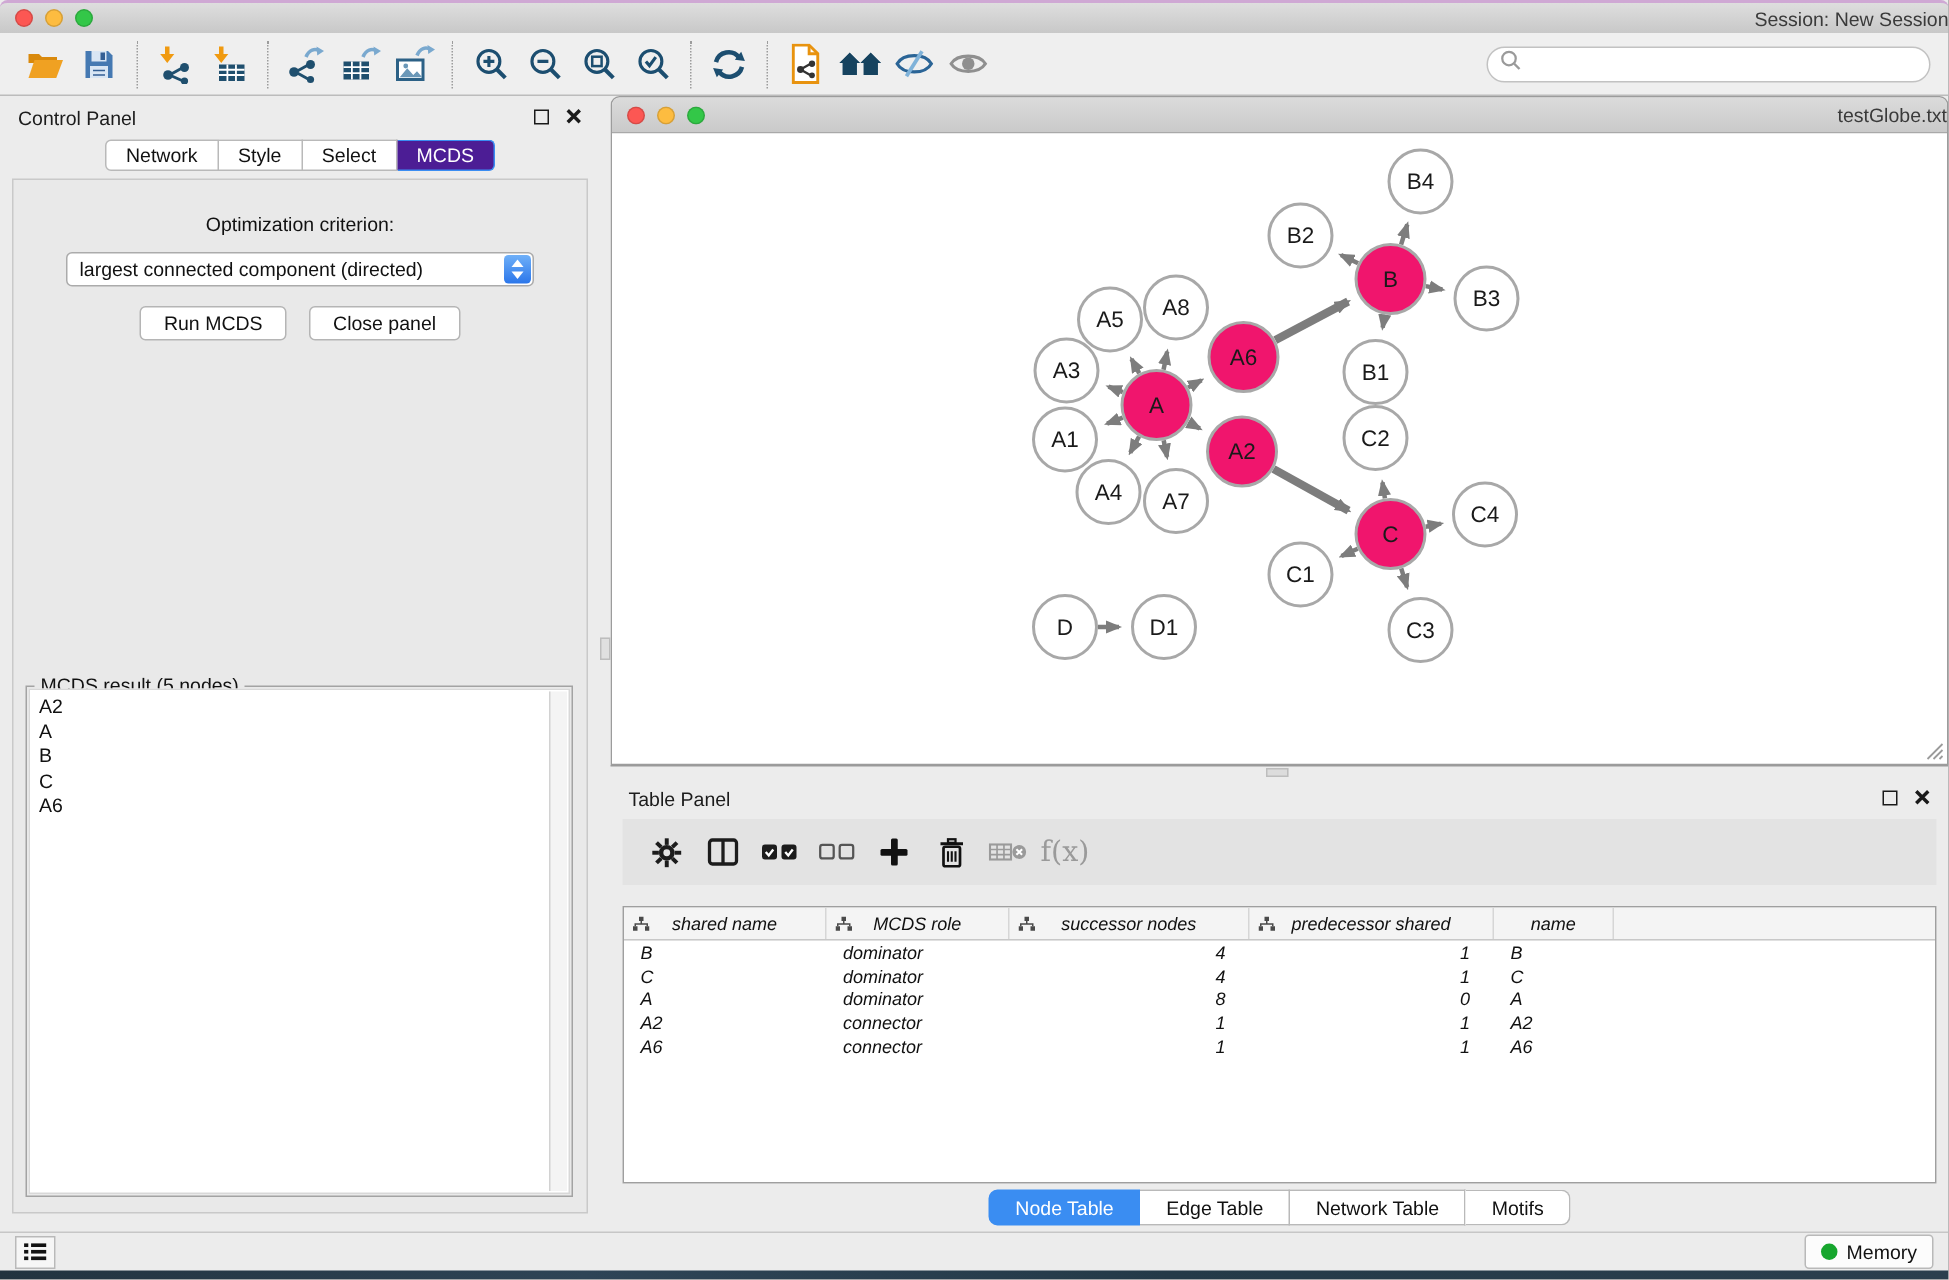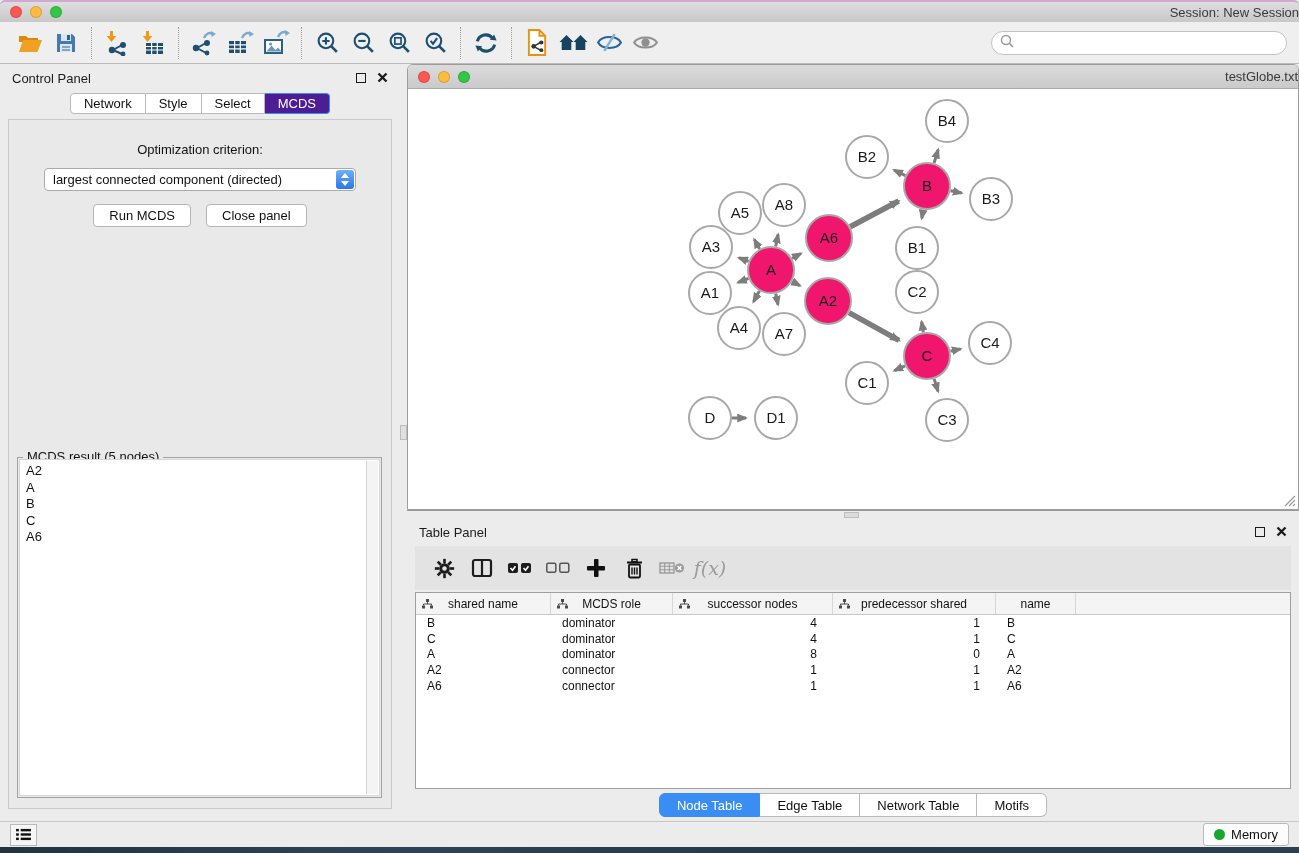--- a/index.html
+++ b/index.html
@@ -63,22 +63,22 @@
     border-radius:6px 6px 0 0; overflow:hidden; background:#fff; }
   .net-titlebar { height:24px; background:linear-gradient(#dbdbdb,#cacaca); border-bottom:1px solid #a9a9a9;
     display:flex; align-items:center; position:relative; flex:none; }
   .net-canvas { flex:1; background:#fff; position:relative; }
   .resize-grip { position:absolute; right:2px; bottom:2px; }
 
   
   .table-panel { flex:1; display:flex; flex-direction:column; background:#ececec; min-height:0; }
   .tp-toolbar { height:44px; margin:0 8px; background:#e3e3e3; display:flex; align-items:center; padding:0 10px; flex:none; }
   .tp-btn { width:38px; height:36px; display:flex; align-items:center; justify-content:center; }
-  .fx { font-family:"DejaVu Serif", serif; font-style:italic; color:#9a9a9a; font-size:19px; }
-  .tp-table { margin:2px 8px 0; background:#fff; border:1px solid #9f9f9f; flex:1; overflow:hidden; font-size:12px; min-height:0; }
+  .fx { font-family:"DejaVu Serif", serif; color:#9a9a9a; font-size:19px; }
+  .tp-table { margin:14px 8px 0; background:#fff; border:1px solid #9f9f9f; flex:1; overflow:hidden; font-size:12px; min-height:0;font-style:italic; }
   .thead { display:flex; height:22px; background:#f4f4f4; border-bottom:1px solid #c8c8c8; }
   .th { position:relative; display:flex; align-items:center; justify-content:center; border-right:1px solid #d6d6d6;
     color:#111; font-size:12px; }
   .th .colicon { position:absolute; left:6px; top:6px; }
   .tr { display:flex; height:15.8px; align-items:center; color:#111; }
   .td { overflow:hidden; white-space:nowrap; }
   .tp-tabs { height:32px; display:flex; justify-content:center; align-items:center; flex:none; }
   .seg2 { border:1px solid #b9b9b9; background:#fff; font-size:13px; padding:3.5px 17px; color:#111; border-left-width:0; }
   .seg2:first-child { border-left-width:1px; border-radius:6px 0 0 6px; }
   .seg2:last-child { border-radius:0 6px 6px 0; }

